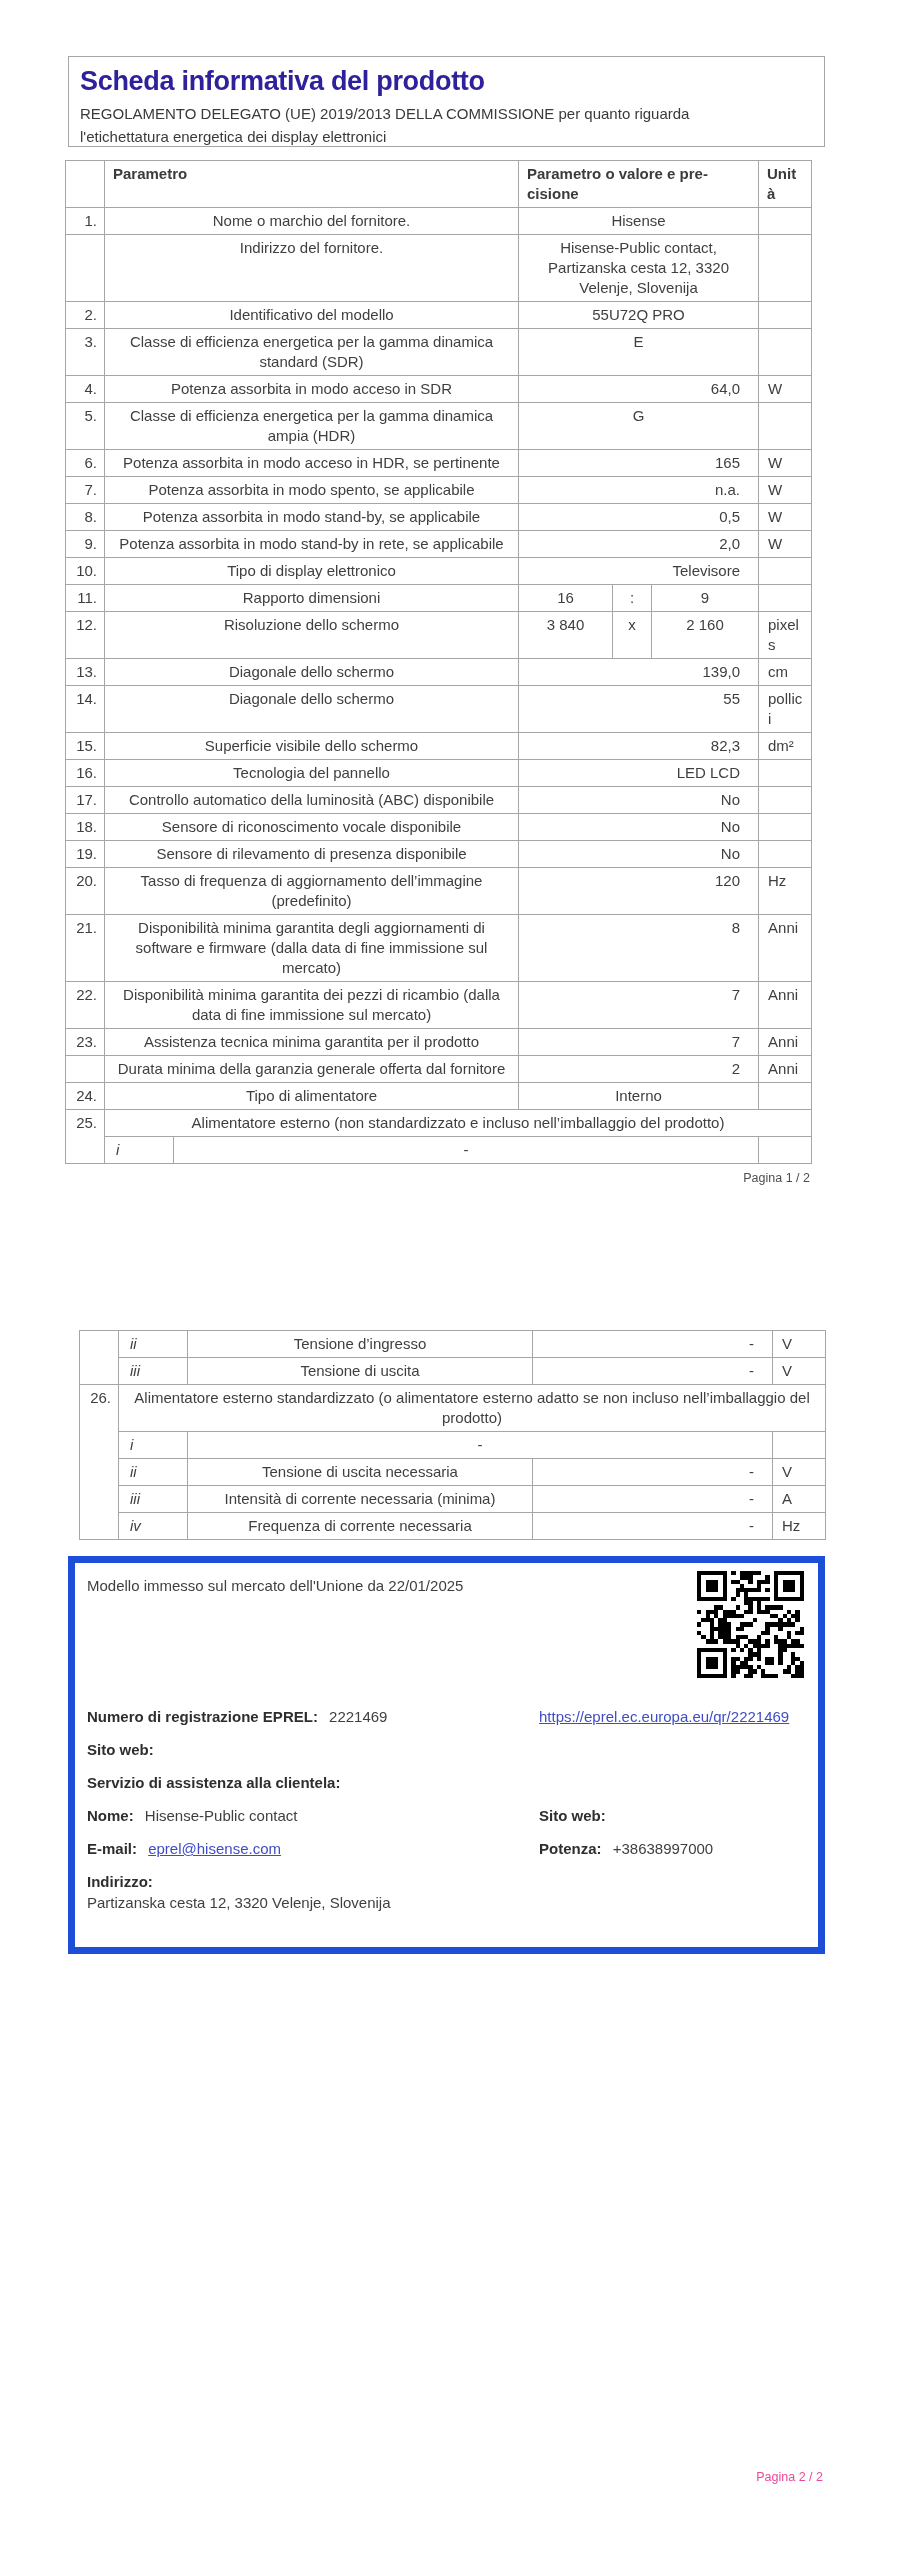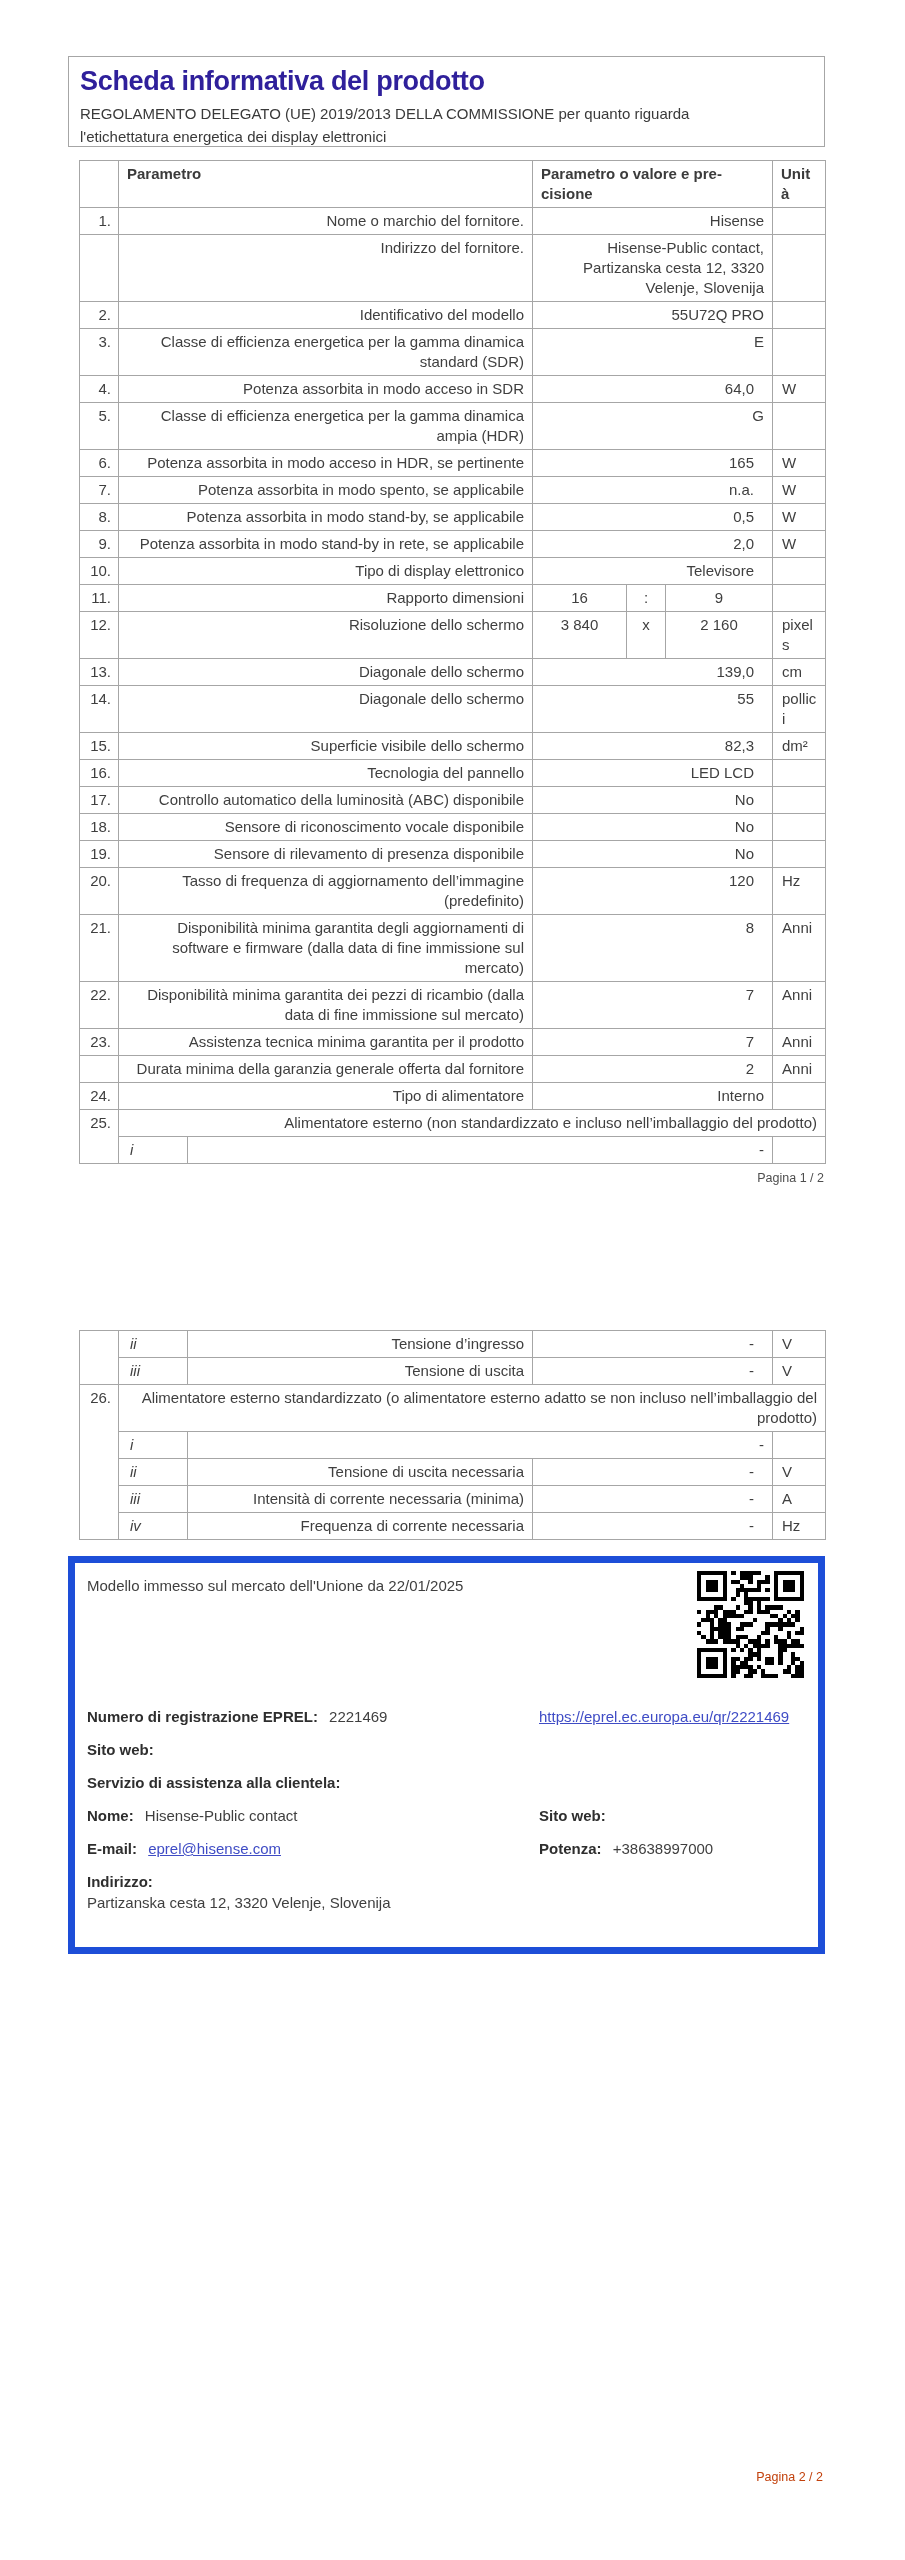--- a/index.html
+++ b/index.html
@@ -15,42 +15,42 @@
     box-sizing:border-box;border:1px solid #a6a6a6;
     padding:9px 14px 0 11px;overflow:hidden;
   }
   .doc-title{
     font-size:27px;font-weight:bold;color:#2f209b;letter-spacing:-0.3px;
     line-height:30px;
   }
   .doc-subtitle{margin-top:6px;font-size:15px;line-height:23px;color:#3a3a3a;}
 
   
-  .tbl-wrap1{position:absolute;left:79px;top:160px;width:746px;}
+  .tbl-wrap1{position:absolute;left:65px;top:160px;width:746px;}
   .tbl-wrap2{position:absolute;left:79px;top:1330px;width:746px;}
   table{border-collapse:collapse;table-layout:fixed;width:746px;font-size:15px;}
   td,th{
     border:1px solid #a6a6a6;vertical-align:top;
     padding:3px 8px;line-height:20px;text-align:left;
     font-weight:normal;color:#3f3f3f;word-wrap:break-word;
   }
   th{font-weight:bold;color:#3b3b3b;}
   td.num,th.num{text-align:right;padding-right:7px;padding-left:2px;}
   td.sub{font-style:italic;padding-left:11px;}
-  td.val-l{text-align:right;}
+  td.val-l{text-align:center;}
   td.val-r{text-align:right;padding-right:18px;}
   td.val-c{text-align:center;}
   td.unit{padding-left:9px;}
 
   .page-indicator{
     text-align:right;font-size:12.5px;color:#4e4e4e;margin-top:7px;
     padding-right:1px;
   }
   .page-indicator-2{
-    position:absolute;top:2470px;right:82px;font-size:12.5px;color:#c2410c;
+    position:absolute;top:2470px;right:82px;font-size:12.5px;color:#ec4899;
   }
 
   
   .market-box{
     position:absolute;left:68px;top:1556px;width:757px;height:398px;
     box-sizing:border-box;border:7px solid #1d4ed8;
     padding:12px 13px 0 12px;overflow:hidden;
   }
   .market-line{font-size:15px;line-height:21px;color:#3f3f3f;}
   .qr{position:absolute;top:8px;right:14px;width:107px;height:107px;}

